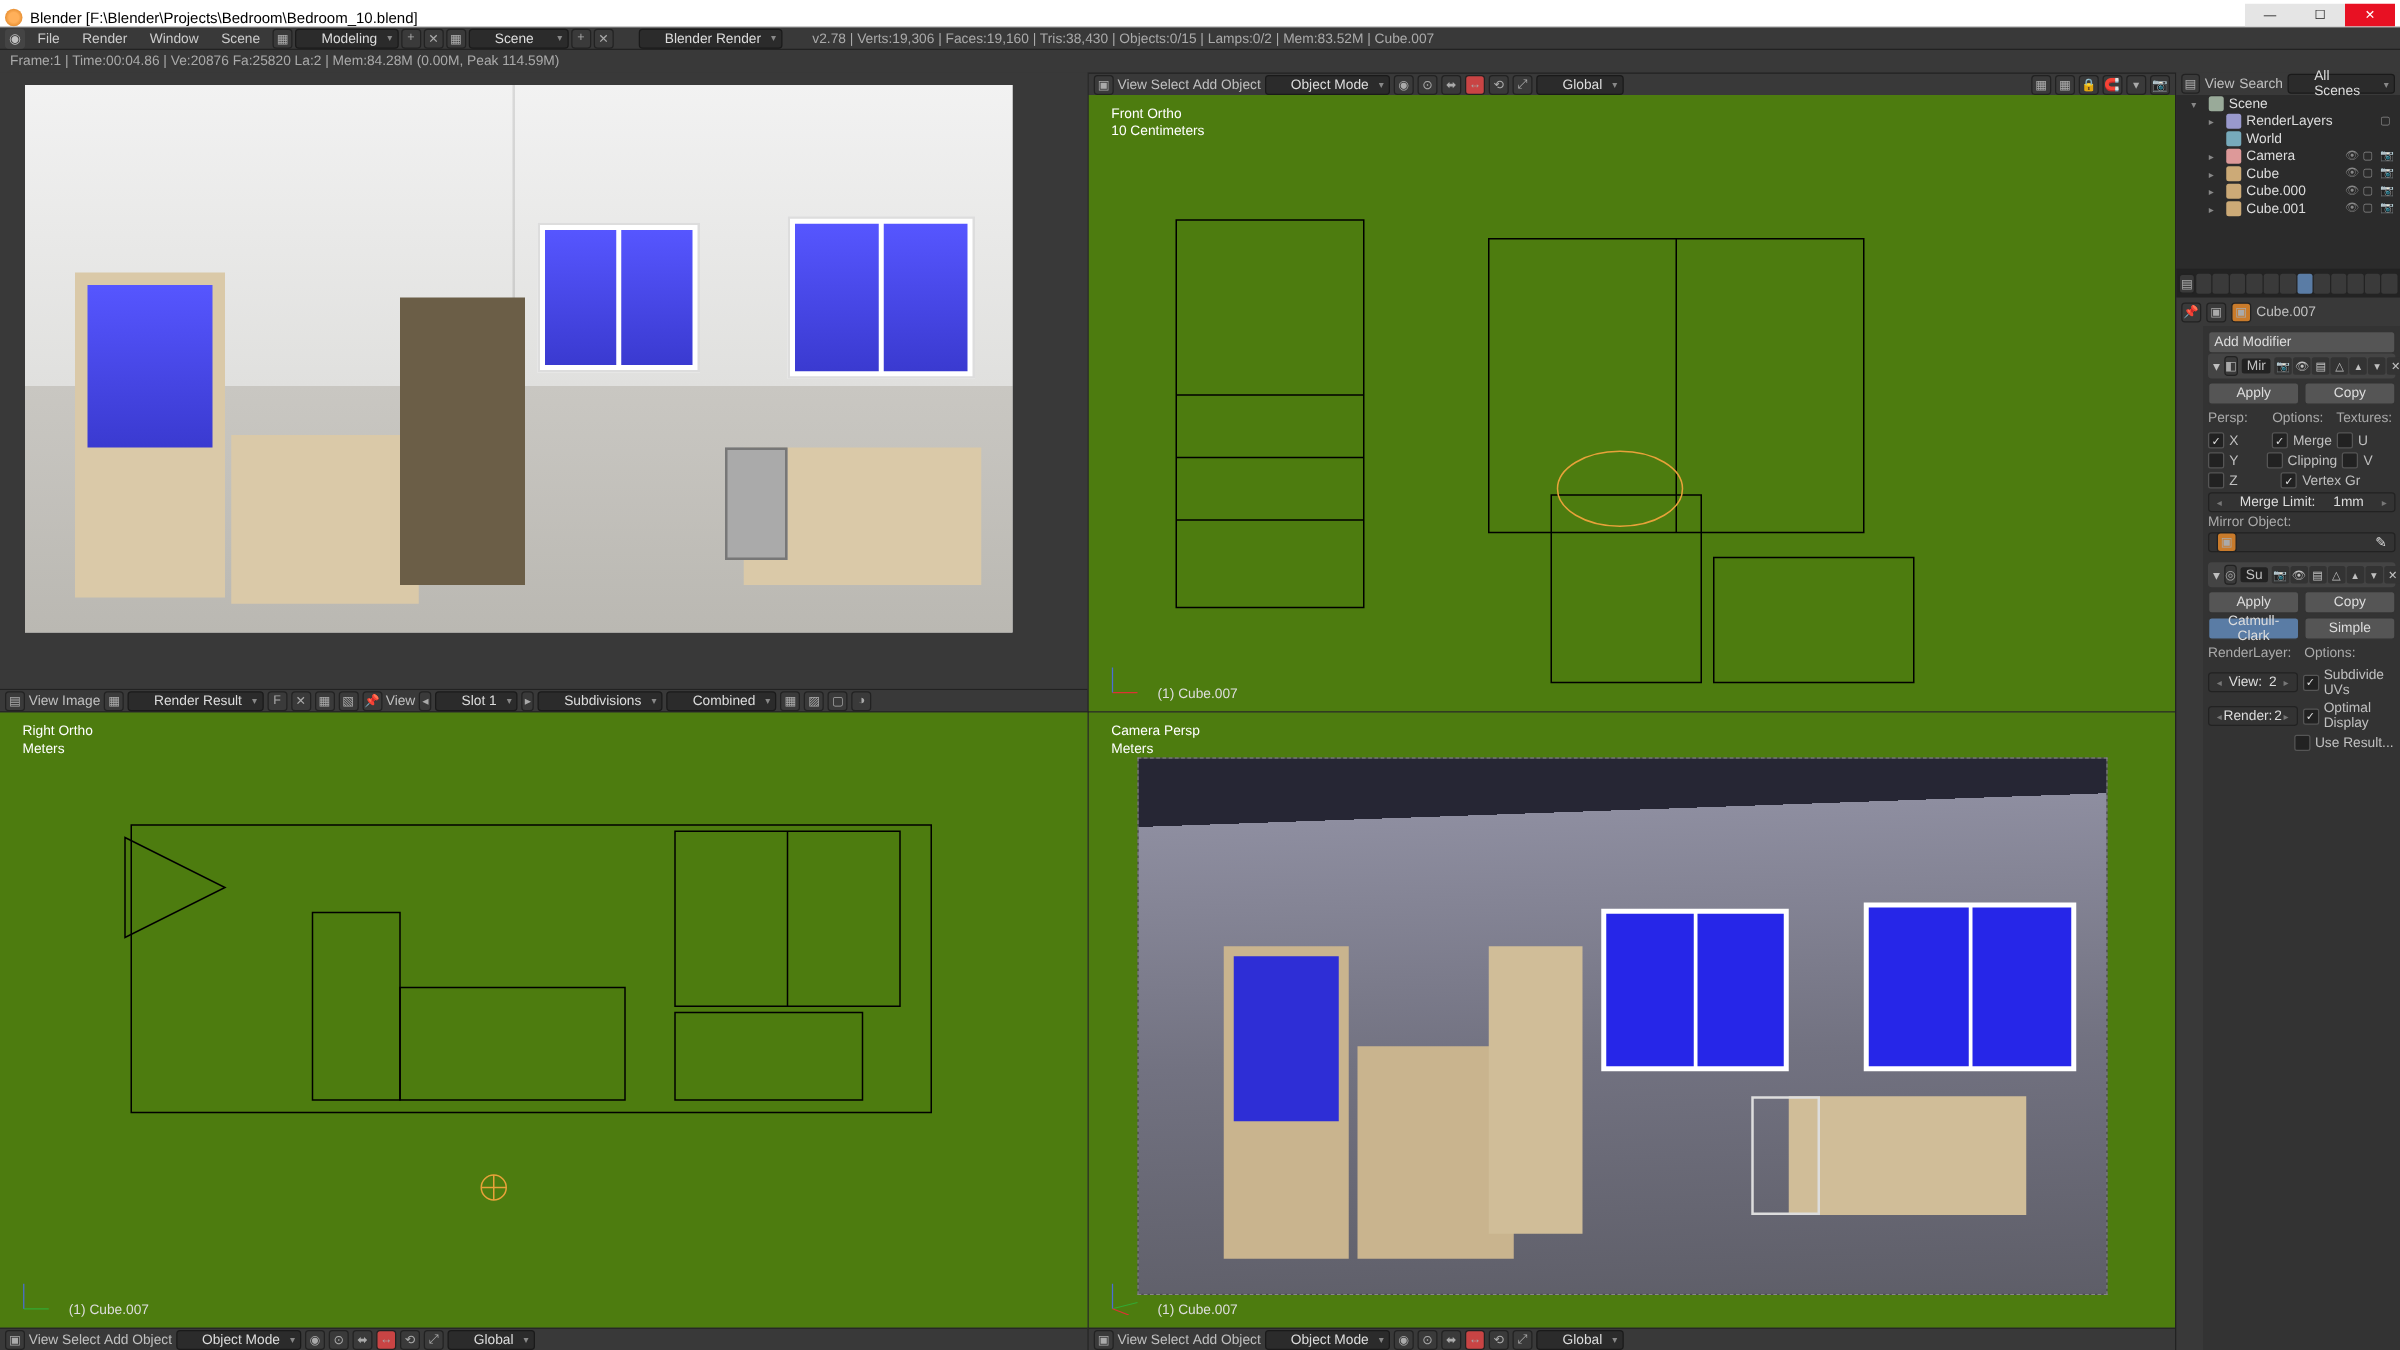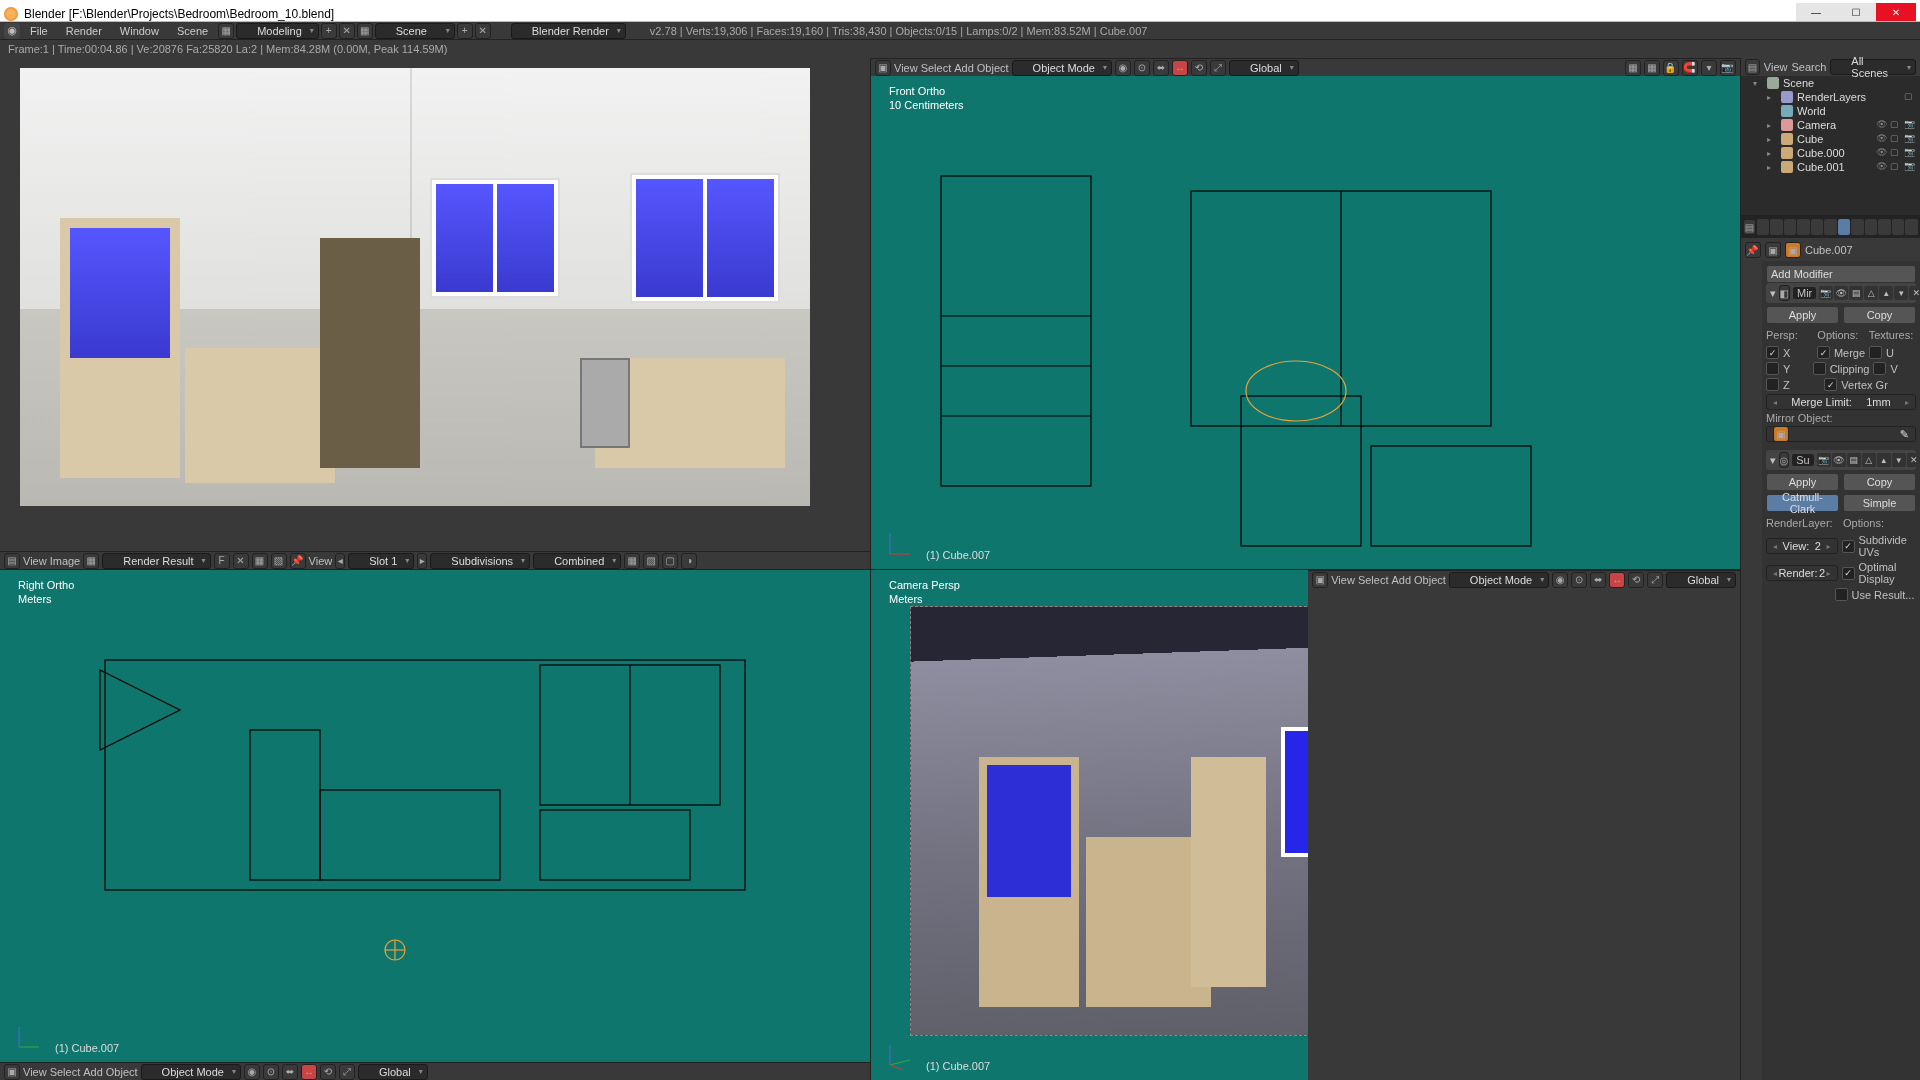--- a/index.html
+++ b/index.html
@@ -14,23 +14,23 @@
 .topbar .menu { padding: 2px 8px; color:#ccc; cursor:pointer;}
 .small-icon { width:16px; height:16px; display:flex; align-items:center; justify-content:center; background:#444; border-radius:3px;}
 .dropdown { background: #2b2b2b; border: 1px solid #1a1a1a; border-radius: 3px; padding: 1px 16px 1px 20px; color:#ddd; position:relative; min-width:80px; height:16px; display:flex; align-items:center;}
 .dropdown::after { content:"▾"; position:absolute; right:4px; font-size:8px; color:#888;}
 .sq-btn { width:16px; height:16px; background:#3a3a3a; border:1px solid #222; border-radius:3px; display:flex; align-items:center; justify-content:center; font-size:10px; color:#aaa;}
 .statsbar { background: #393939; height:18px; display:flex; align-items:center; padding:0 8px; color:#aaa;}
 .main-grid { flex:1; display:grid; grid-template-columns: 870px 870px 180px; grid-template-rows: 1fr 1fr; }
 .render-pane { grid-column:1; grid-row:1; background:#393939; display:flex; flex-direction:column;}
 .v3d-top { grid-column:2; grid-row:1; background:#393939; display:flex; flex-direction:column; border-left:1px solid #222;}
 .v3d-left { grid-column:1; grid-row:2; background:#393939; display:flex; flex-direction:column; border-top:1px solid #222;}
-.v3d-right { grid-column:2; grid-row:2; background:#393939; display:flex; flex-direction:row; border-top:1px solid #222; border-left:1px solid #222;}
+.v3d-right { grid-column:2; grid-row:2; background:#393939; display:flex; flex-direction:column; border-top:1px solid #222; border-left:1px solid #222;}
 .props-panel { grid-column:3; grid-row:1 / span 2; background:#393939; border-left:1px solid #222; display:flex; flex-direction:column;}
-.viewport { flex:1; background:#0f766e; position:relative; overflow:hidden;}
+.viewport { flex:1; background:#4d7c0f; position:relative; overflow:hidden;}
 .viewport .label { position:absolute; top:8px; left:18px; color:#fff; font-size:11px; line-height:14px;}
 .viewport .blabel { position:absolute; bottom:8px; left:55px; color:#ddd; font-size:11px;}
 .axis-gizmo { position:absolute; bottom:10px; left:14px; width:30px; height:30px;}
 .header-bar { height:18px; background:#393939; border-top:1px solid #222; display:flex; align-items:center; gap:3px; padding:0 4px;}
 .outliner { height:140px; background:#2b2b2b; overflow:hidden; border-bottom:1px solid #222;}
 .outliner-header { height:18px; background:#393939; display:flex; align-items:center; gap:4px; padding:0 4px;}
 .outl-item { display:flex; align-items:center; gap:4px; padding:1px 4px 1px 12px; color:#ddd; font-size:11px;}
 .outl-item .tri { width:10px; font-size:8px; color:#888;}
 .dot { width:12px; height:12px; border-radius:2px; display:inline-block;}
 .dot.scene { background:#9a9;}

